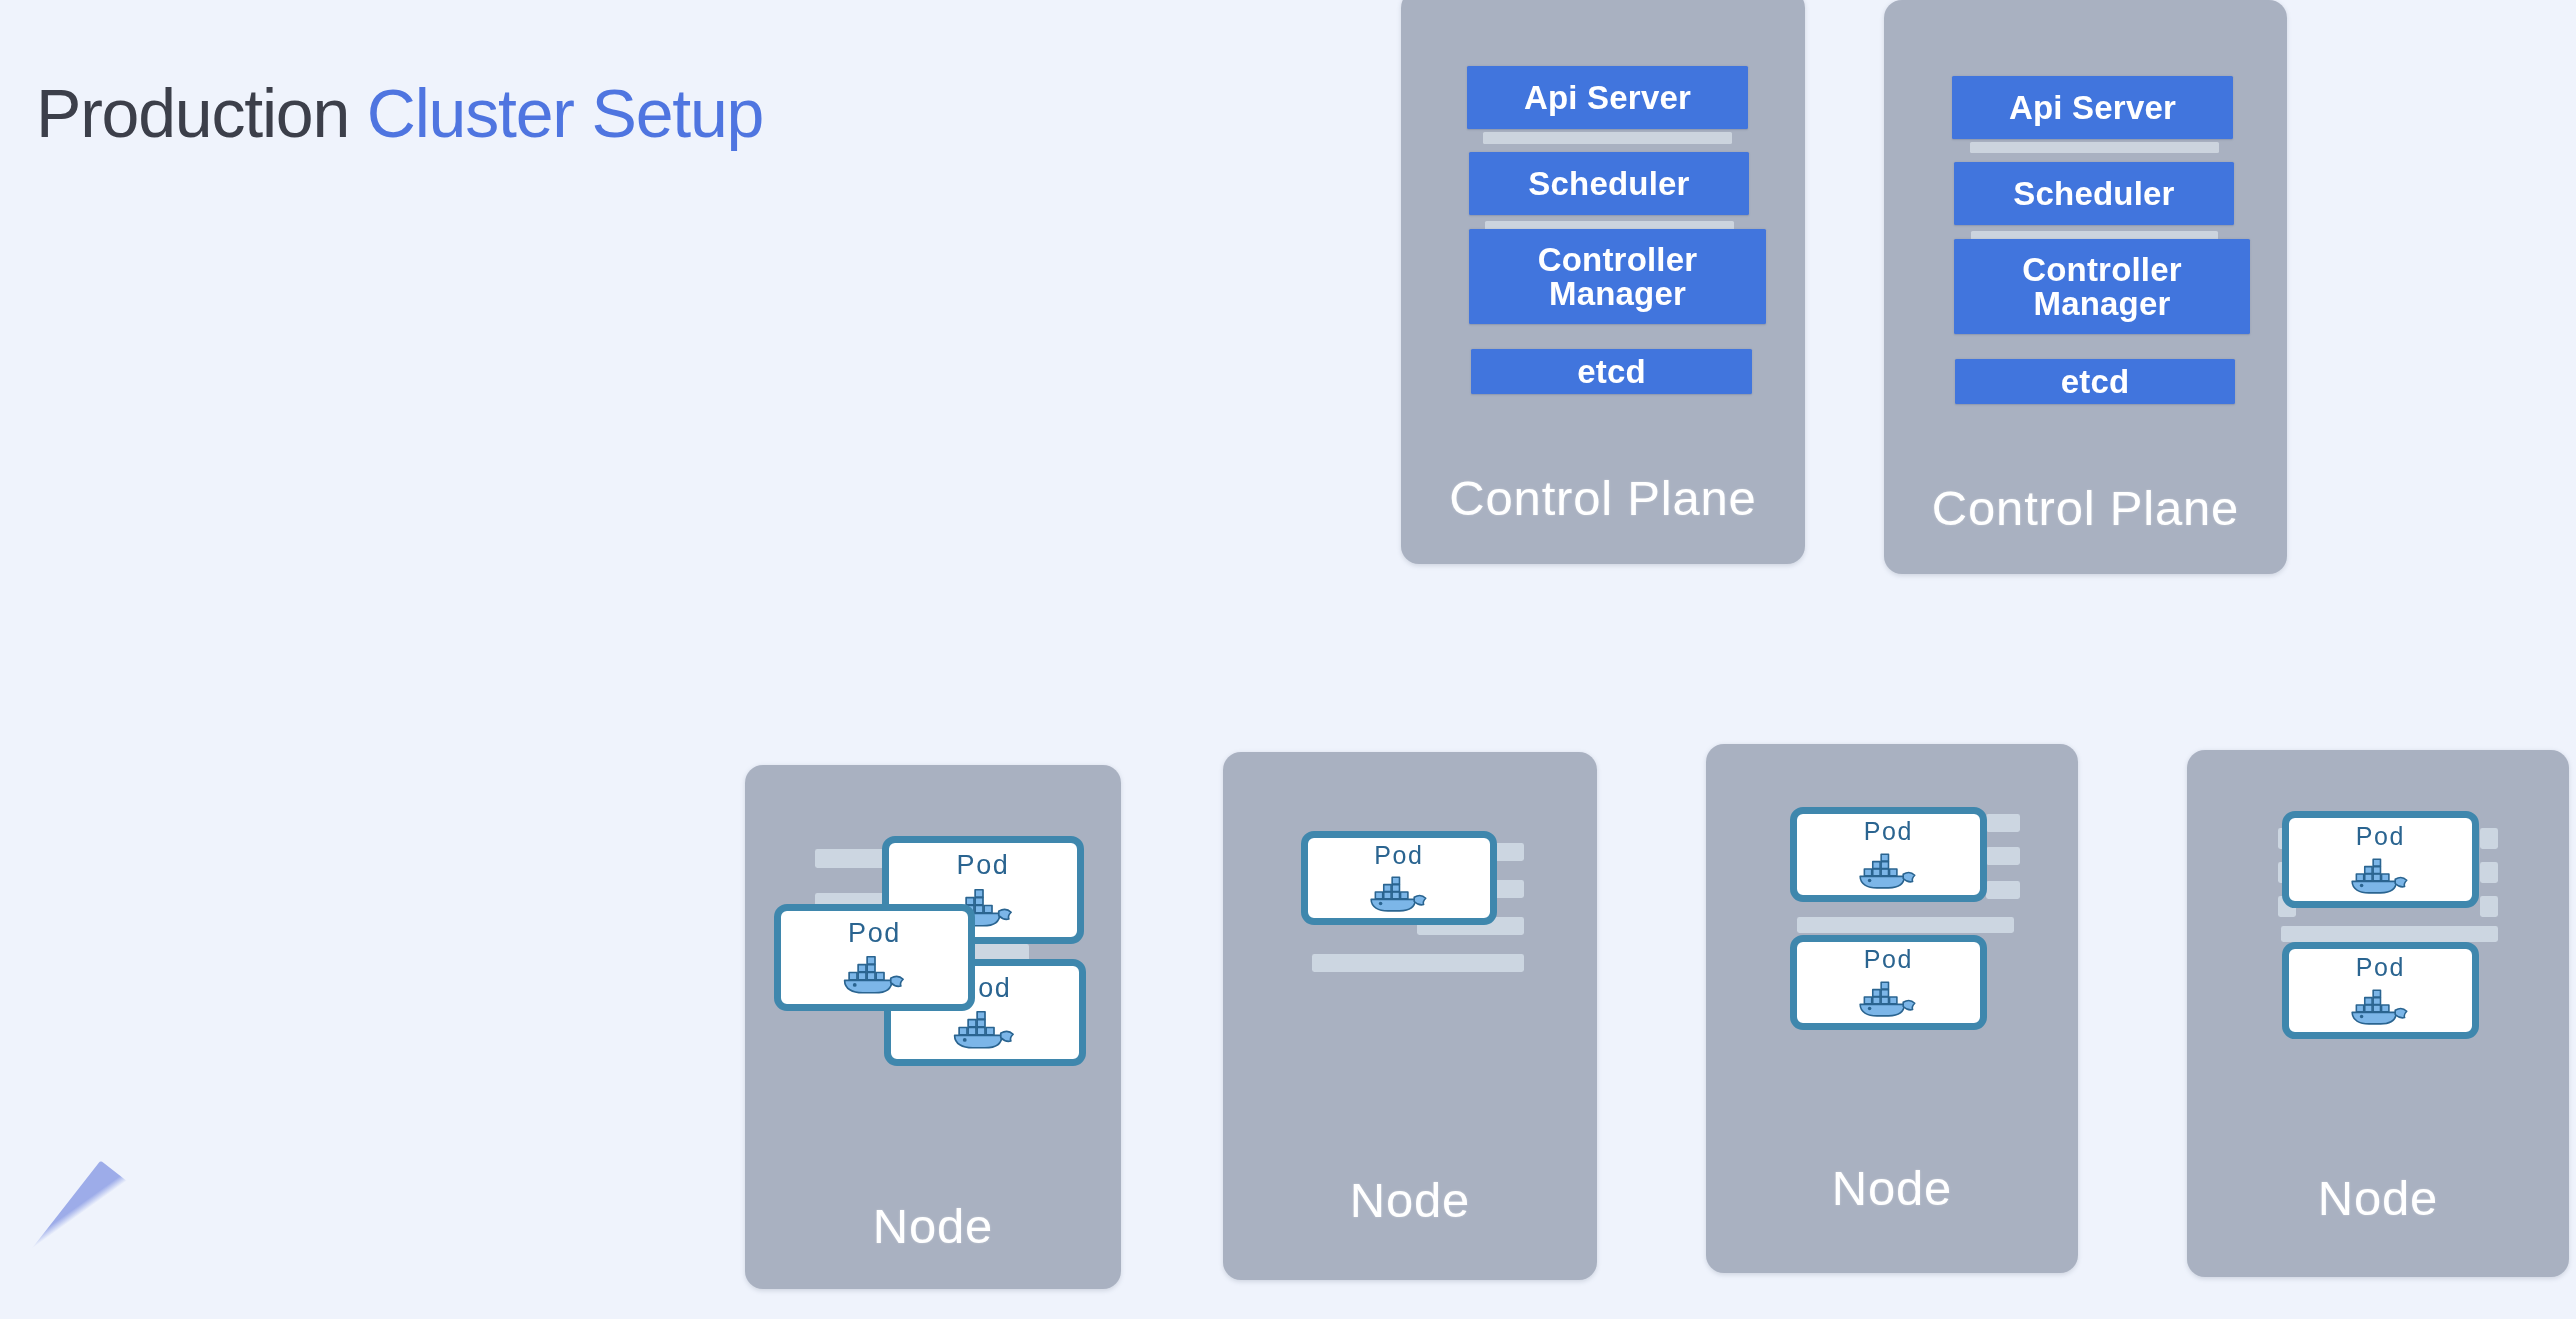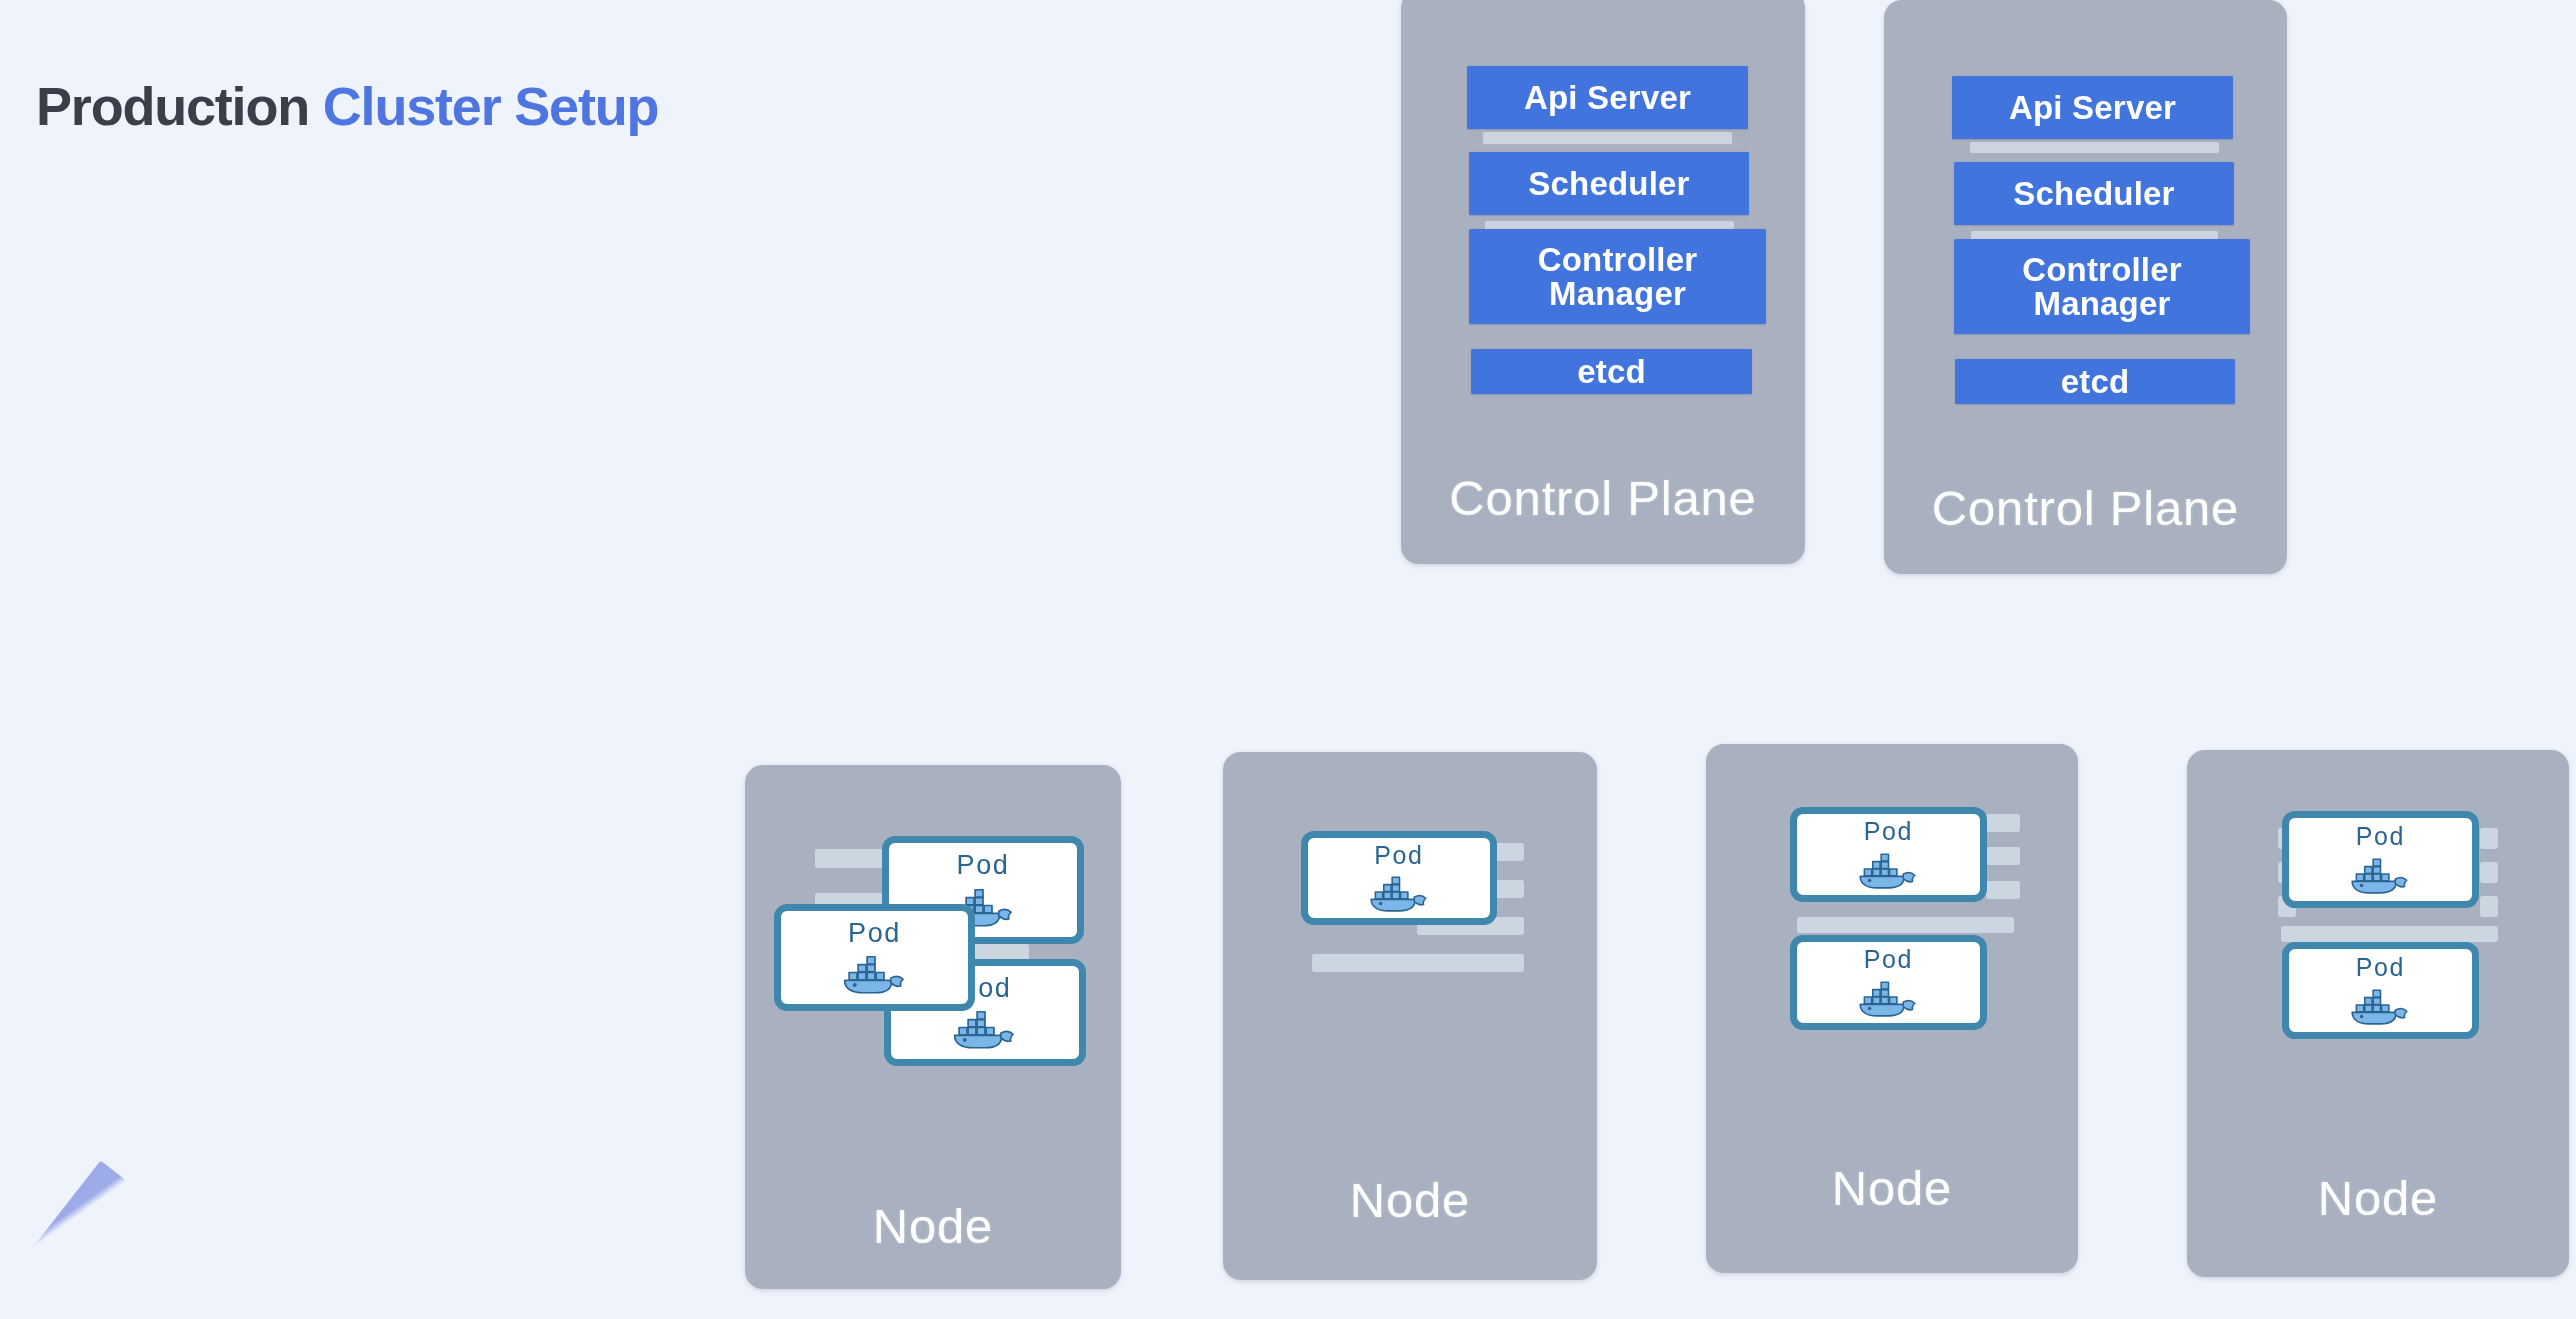--- a/index.html
+++ b/index.html
@@ -38,22 +38,22 @@
     height: 243px;
     background: linear-gradient(to bottom right, rgba(239,243,252,0) 0%, rgba(239,243,252,0) 38%, #eff3fc 40%, #eff3fc 100%);
     pointer-events: none;
   }
 
   
   .page-title {
     position: absolute;
     left: 36px;
     top: 79px;
-    font-size: 54px;
-    font-weight: 700;
+    font-size: 68px;
+    font-weight: 400;
     letter-spacing: -1.2px;
     white-space: nowrap;
     line-height: 1;
   }
   .title-dark  { color: #3c3f4a; }
   .title-accent{ color: #4f75e0; }
 
   
   .panel {
     position: absolute;

